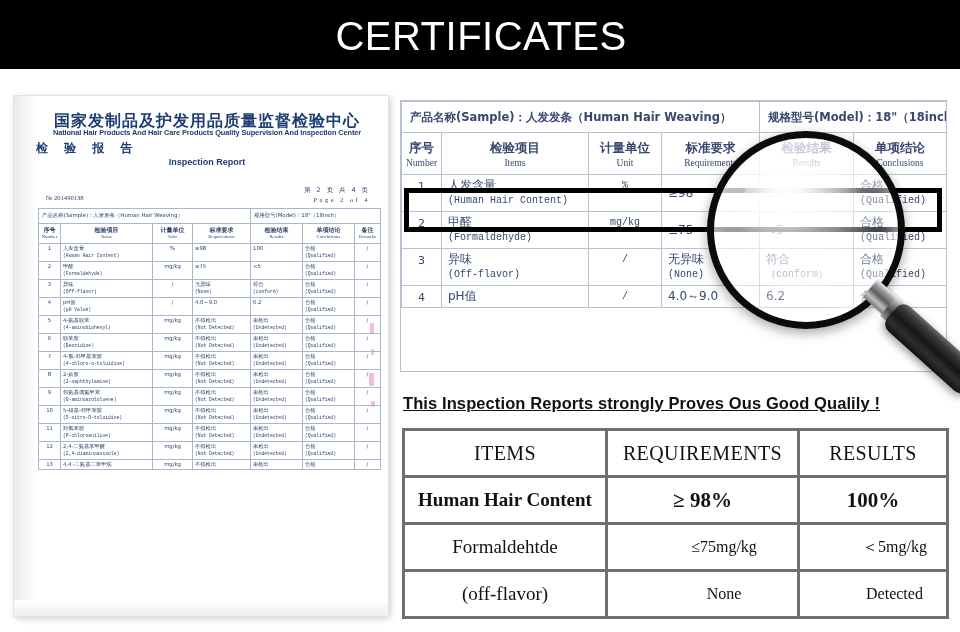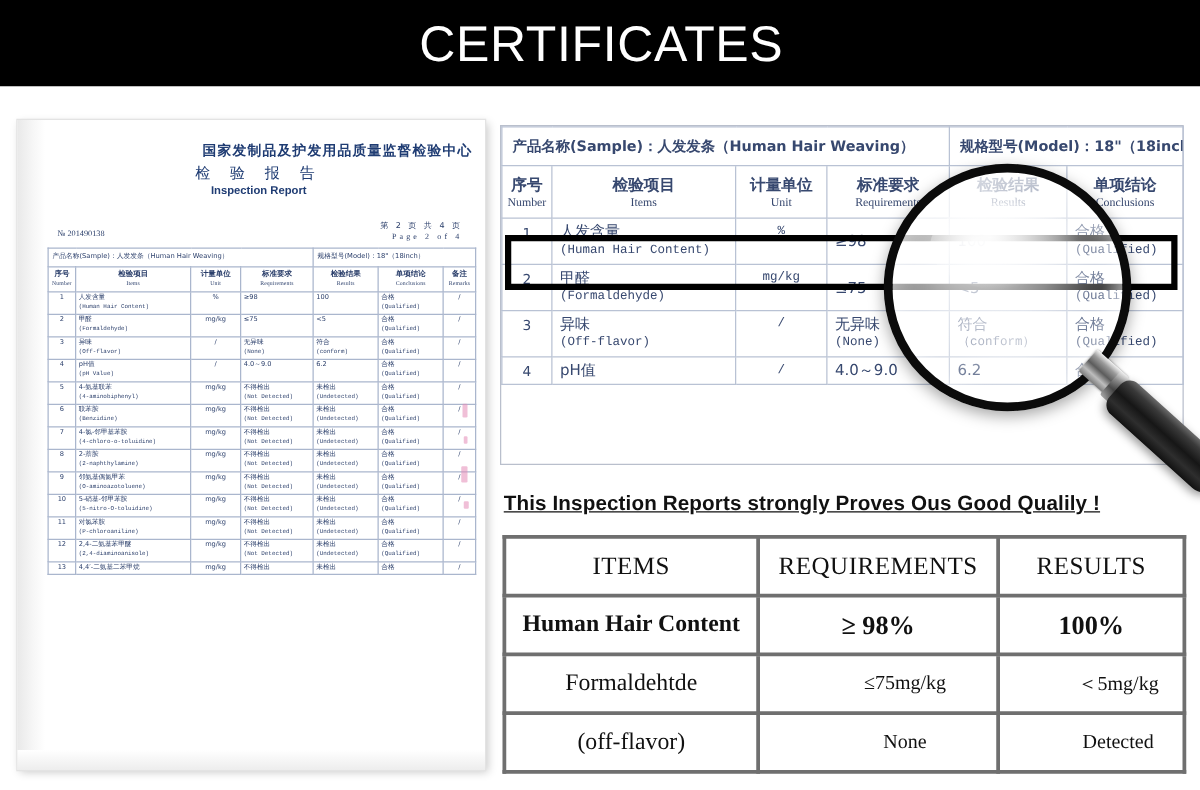--- a/index.html
+++ b/index.html
@@ -39,32 +39,32 @@
   }
   #left-doc::after{
     content:""; position:absolute; left:0; bottom:0; width:100%; height:16px;
     background:linear-gradient(0deg,#ededed 0%, #ffffff 100%);
   }
   #left-doc-inner{
     position:absolute; left:0; top:0; width:100%; height:100%;
     padding:12px 10px 0 22px;
   }
   .ldoc-cn-title{
-    text-align:right; color:#1f3c73; font-weight:bold;
-    font-size:11px; letter-spacing:1px; line-height:14px;
+    text-align:center; color:#1f3c73; font-weight:bold;
+    font-size:16px; letter-spacing:1px; line-height:14px;
     margin-top:6px;
     font-family:"DejaVu Sans", sans-serif;
   }
   .ldoc-en-title{
     text-align:center; color:#1f3c73; font-weight:bold;
     font-size:7.4px; line-height:10px; letter-spacing:-0.1px;
     font-family:"Liberation Sans", sans-serif;
   }
   .ldoc-cn-sub{
-    text-align:center; color:#1f3c73; font-weight:normal;
+    color:#1f3c73; font-weight:bold;
     font-size:12px; letter-spacing:6px; line-height:16px; margin-top:2px;
     font-family:"DejaVu Sans", sans-serif;
   }
   .ldoc-en-sub{
     text-align:center; color:#1f3c73; font-weight:bold;
     font-size:9px; line-height:12px;
     font-family:"Liberation Sans", sans-serif;
   }
   .ldoc-meta{
     position:relative; height:22px; margin-top:18px;
@@ -226,20 +226,21 @@
 </style>
 </head>
 <body>
 
 <div id="header-band"></div>
 <div id="header-title">CERTIFICATES</div>
 
 <div id="left-doc">
   <div id="left-doc-inner">
     <div class="ldoc-cn-title">国家发制品及护发用品质量监督检验中心</div>
+    <div class="ldoc-en-title">National Hair Products And Hair Care Products Quality Supervision And Inspection Center</div>
     <div class="ldoc-cn-sub">检 验 报 告</div>
     <div class="ldoc-en-sub">Inspection Report</div>
 
     <div class="ldoc-meta">
       <div class="ldoc-no">№ 201490138</div>
       <div class="ldoc-page">
         <span>第 2 页 共 4 页</span><br>
         <span class="en">Page   2   of   4</span>
       </div>
     </div>

